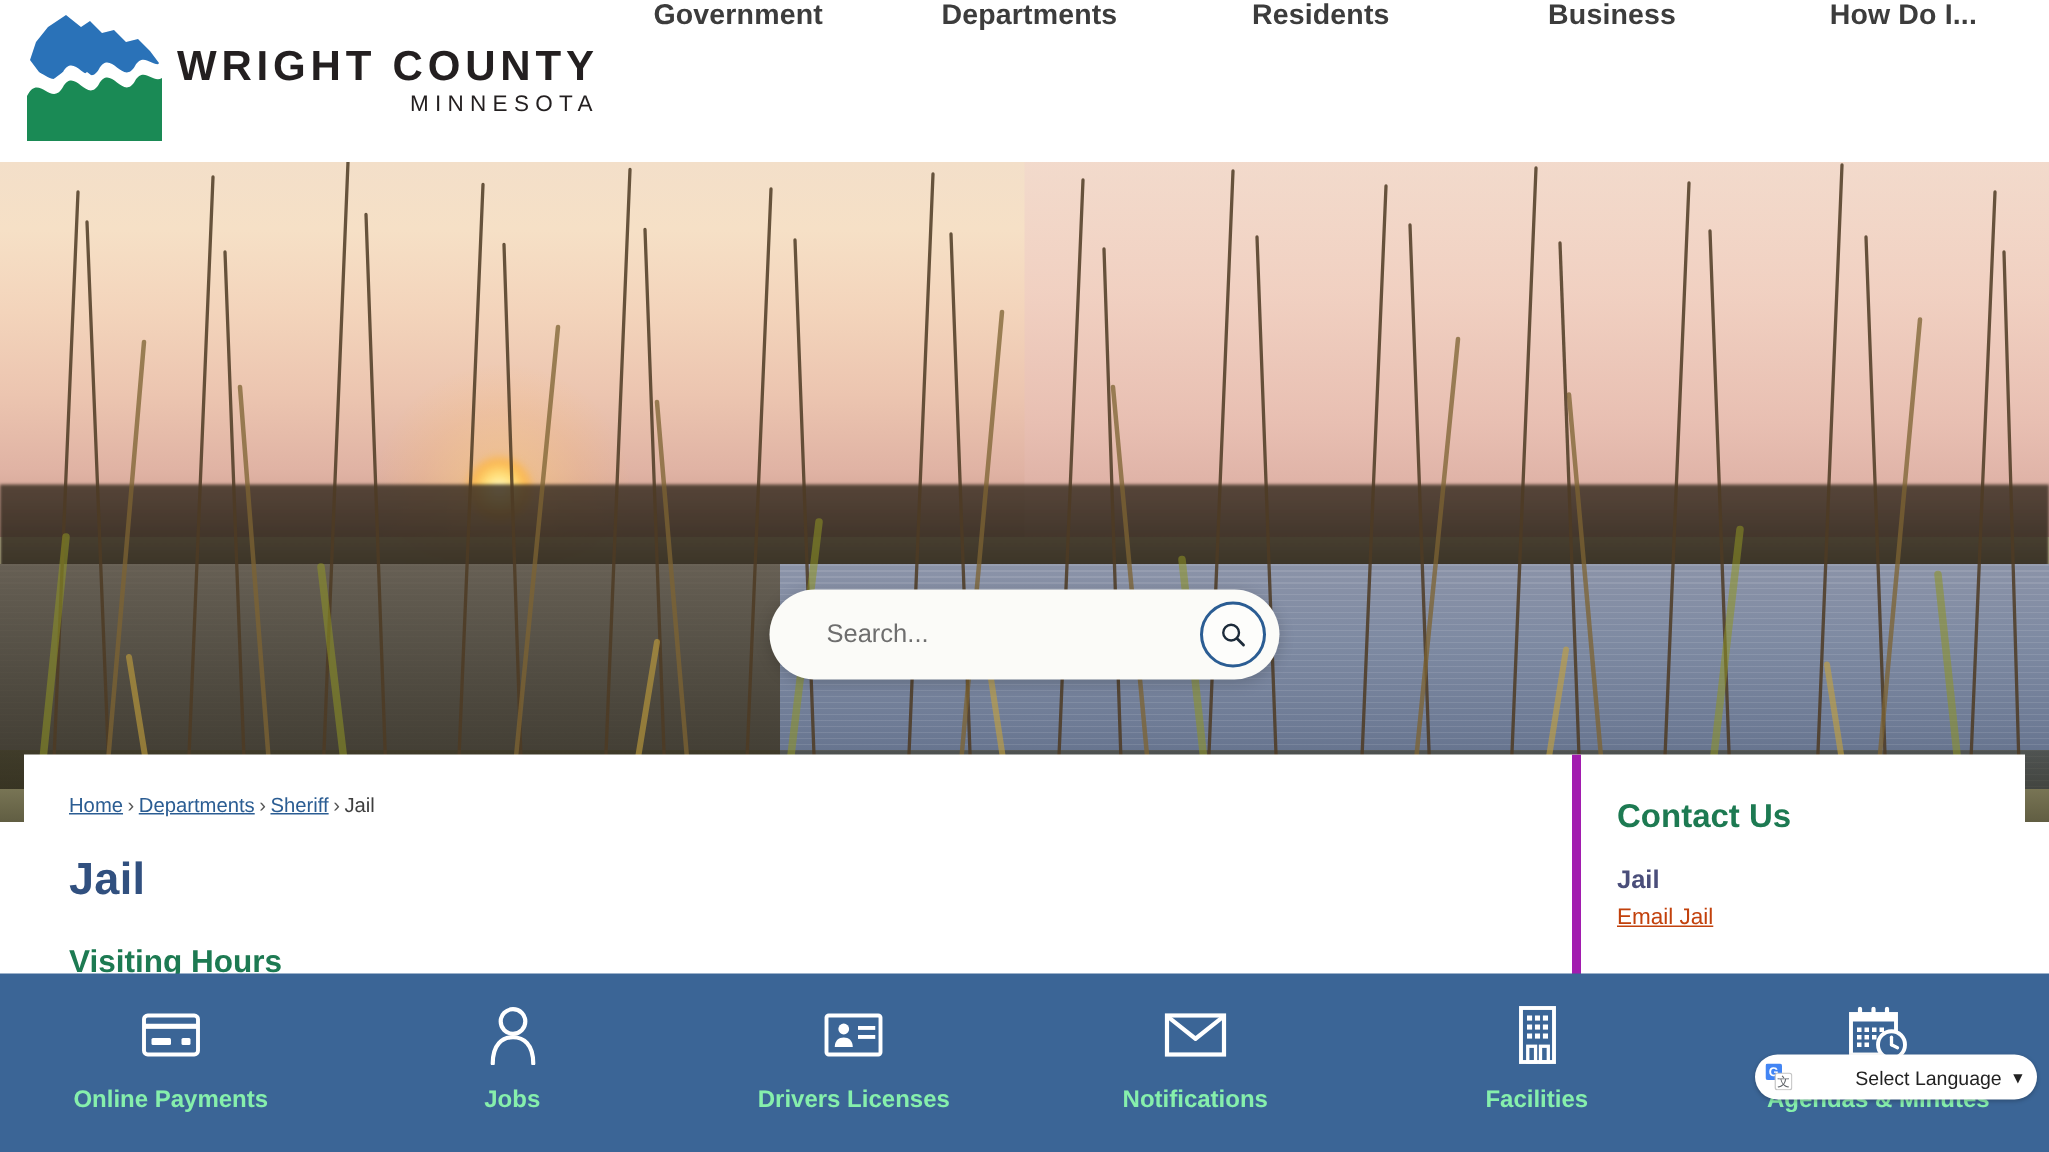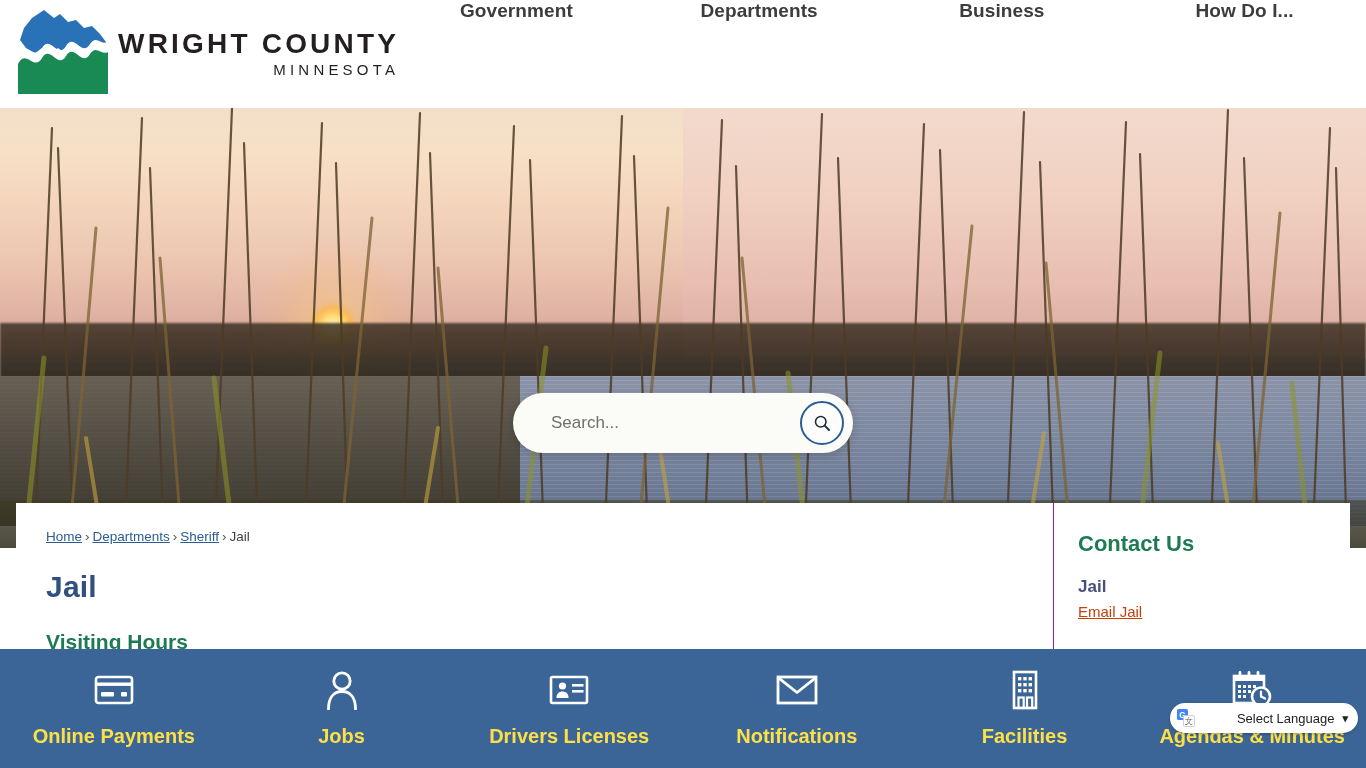--- a/index.html
+++ b/index.html
@@ -43,21 +43,21 @@
     flex: 1 1 0; text-align: center;
     font-size: 19px; font-weight: bold; color: #3c3c3c;
     letter-spacing: .1px; cursor: pointer; white-space: nowrap;
   }
 
   
   .hero {
     position: absolute; top: 108px; left: 0;
     width: 1366px; height: 440px;
     overflow: hidden;
-    background: #a3a3a3;
+    background: #fef9c3;
     z-index: 1;
   }
   .hero-photo { position: absolute; inset: 0; }
 
   
   .sky {
     position: absolute; top: 0; left: 0; width: 1366px; height: 250px;
     background:
       linear-gradient(to bottom,
         #f3dfc9 0%, #f6e0c6 18%, #f3d4bb 40%, #ecc5b0 62%, #e0b3a4 82%, #c99a8c 100%);
@@ -142,21 +142,21 @@
     background: #3b6596;
     padding: 22px 28px 10px 33px;
   }
   .left-nav-item {
     color: #ffffff; font-size: 17px; line-height: 1.5;
     margin-bottom: 22px; cursor: pointer;
   }
   .main-col {
     flex: 1 1 auto;
     padding: 26px 37px 0 30px;
-    border-right: 1px solid #a21caf;
+    border-right: 6px solid #a21caf;
     position: relative;
   }
   .breadcrumb { font-size: 13.5px; color: #3f3f3f; margin-bottom: 26px; }
   .breadcrumb a { color: #2b5d93; text-decoration: underline; cursor: pointer; }
   .breadcrumb .sep { color: #555; margin: 0 3px; }
   .page-title {
     font-size: 30px; font-weight: bold; color: #31507f;
     letter-spacing: .2px; margin-bottom: 26px;
   }
   .section-head {
@@ -183,22 +183,22 @@
     background: #3b6596;
     display: flex; align-items: flex-start;
     z-index: 12;
   }
   .ql {
     flex: 1 1 0; text-align: center; padding-top: 16px;
     cursor: pointer;
   }
   .ql-icon { height: 50px; display: flex; align-items: center; justify-content: center; }
   .ql-label {
-    margin-top: 10px; color: #fde047;
-    font-size: 20px; font-weight: bold; white-space: nowrap;
+    margin-top: 10px; color: #86efac;
+    font-size: 16px; font-weight: bold; white-space: nowrap;
   }
 
   
   .gt {
     position: absolute; right: 8px; top: 703px;
     height: 30px; min-width: 148px;
     background: #ffffff; border-radius: 16px;
     display: flex; align-items: center;
     padding: 0 10px 0 7px;
     box-shadow: 0 1px 3px rgba(0,0,0,.25);
@@ -313,20 +313,21 @@
     </svg>
     <div class="logo-text">
       <div class="logo-title">WRIGHT COUNTY</div>
       <div class="logo-sub">MINNESOTA</div>
     </div>
   </div>
 
   <nav class="mainnav">
     <div class="nav-item">Government</div>
     <div class="nav-item">Departments</div>
+    <div class="nav-item">Residents</div>
     <div class="nav-item">Business</div>
     <div class="nav-item">How Do I...</div>
   </nav>
 </div>
 
 <div class="content-wrap">
 
 
   <section class="main-col">
     <div class="breadcrumb">

